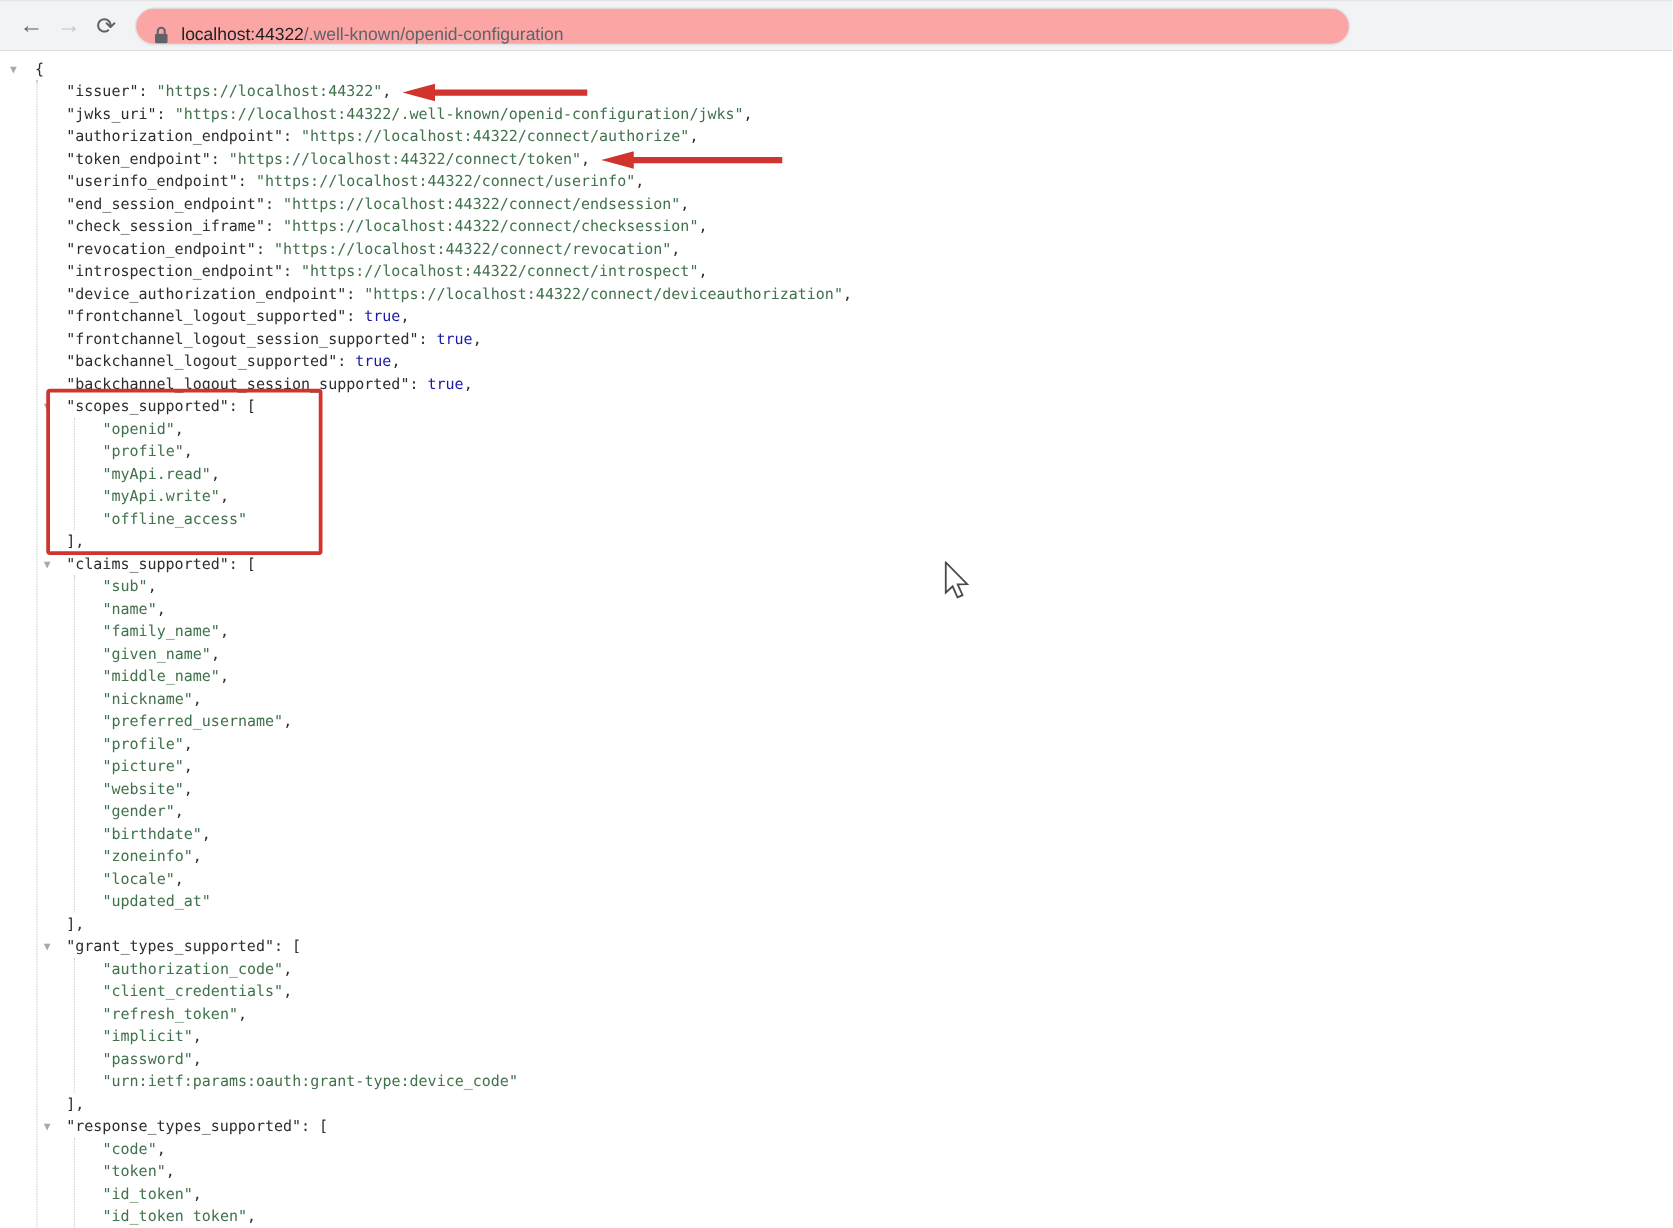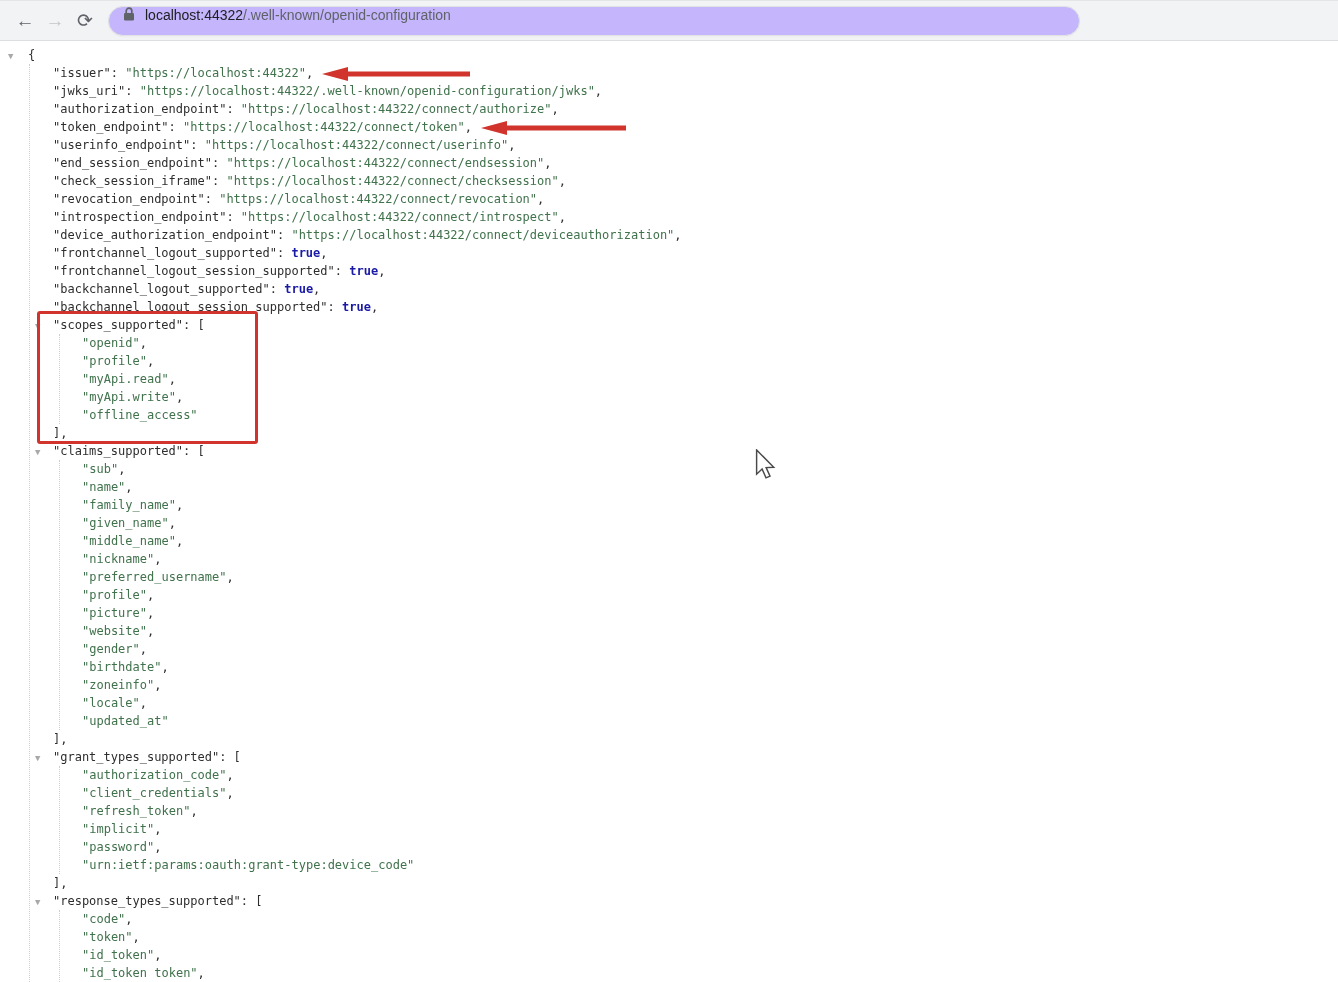--- a/index.html
+++ b/index.html
@@ -10,22 +10,22 @@
   .toolbar {
     position:relative; width:1338px; height:41px;
     background:#f2f3f4; border-top:1px solid #e3e5e6; border-bottom:1px solid #dcdfe1;
     display:flex; align-items:center; padding:0 10px;
   }
   .nav-btn { width:30px; height:30px; display:flex; align-items:center; justify-content:center;
              font-size:19px; color:#5f6368; border-radius:50%; cursor:pointer; user-select:none; }
   .nav-btn.disabled { color:#c2c6c9; }
   .omnibox {
     margin-left:8px; height:30px; width:972px;
-    background:#c4b5fd; border:1px solid #e0e2e4; border-radius:15px;
-    display:flex; align-items:flex-start; padding:0 14px;
+    background:#fca5a5; border:1px solid #e0e2e4; border-radius:15px;
+    display:flex; align-items:flex-end; padding:0 14px;
     box-shadow:0 1px 2px rgba(0,0,0,0.03);
   }
   .lock-icon { display:inline-flex; margin-right:10px; }
   .url { font-size:14px; color:#202124; white-space:nowrap; }
   .url .path { color:#5f6368; }
 
   
   .content {
     position:relative; width:1338px; height:940px; background:#ffffff;
     font-family:"DejaVu Sans Mono","Liberation Mono",monospace;
@@ -39,21 +39,21 @@
   .tri {
     position:absolute; top:1px; font-size:9px; color:var(--triangle,#a9a9a9);
     cursor:pointer; user-select:none;
   }
   .root-line .tri { left:8px; }
   .arr-head .tri { left:5px; }
   .arr-items { margin-left:29px; border-left:1px dotted #cfcfcf; }
   .item-line { padding-left:22px; }
   .k { color:var(--key,#2d2d2d); }
   .s { color:var(--string,#40724c); }
-  .b { color:var(--bool,#1a1aa6); font-weight:bold; }
+  .b { color:var(--bool,#1a1aa6); font-weight:normal; }
   .p { color:var(--punct,#2d2d2d); }
   .arr-block { position:relative; }
 
   
   .hlbox {
     position:absolute; left:7px; top:-5px; bottom:-2px; width:221px;
     border:3px solid var(--annotation,#d0342c); border-radius:3px;
     pointer-events:none;
   }
 

